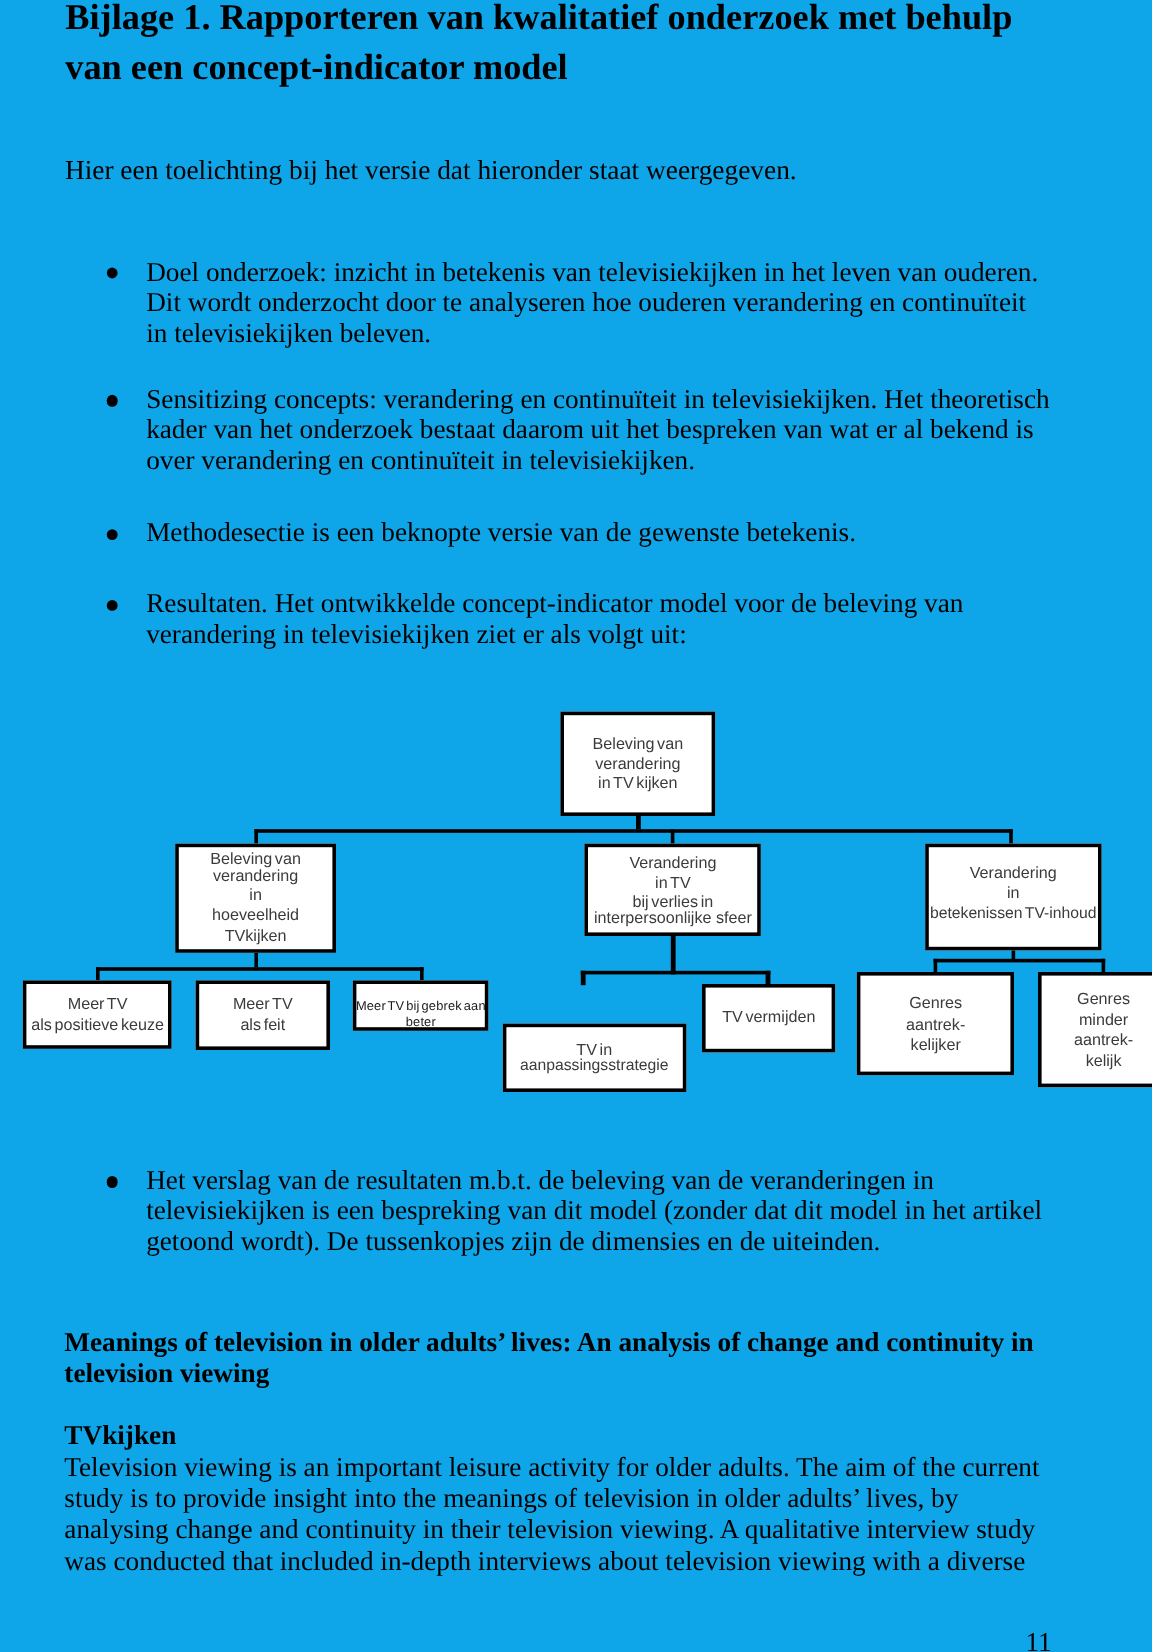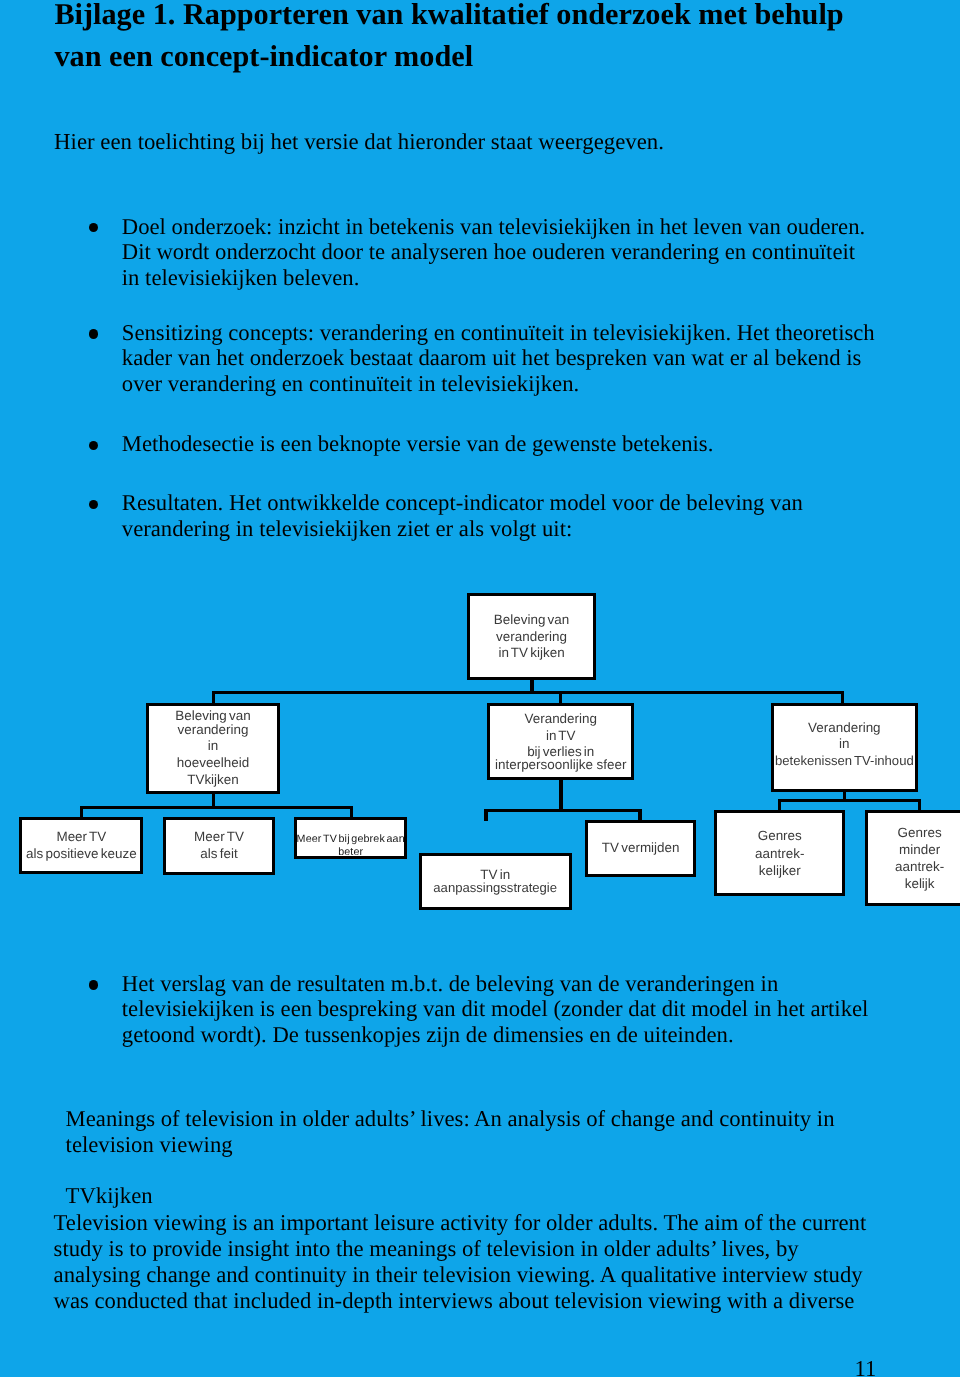--- a/index.html
+++ b/index.html
@@ -8,21 +8,21 @@
         -webkit-font-smoothing:antialiased;text-rendering:geometricPrecision;}
   .page{position:relative;width:960px;height:1377px;background:#0ea5e9;
         font-family:"Liberation Serif",serif;
         -webkit-font-smoothing:antialiased;}
   .abs{position:absolute;}
   .title{font-weight:bold;font-size:30.25px;line-height:42px;left:54.4px;top:-7.2px;width:800px;}
   .intro{font-size:22.8px;line-height:25.5px;left:54.1px;top:128.5px;width:860px;}
   .blk{position:absolute;font-size:22.7px;line-height:25.6px;}
   .bullet-dot{position:absolute;width:9.2px;height:9.2px;border-radius:50%;background:#000;}
   .lowertext{font-size:22.7px;line-height:25.6px;left:121.8px;}
-  .bold{font-weight:normal;margin-left:12px;}
+  .bold{font-weight:bold;}
   .pageno{font-size:22.7px;line-height:25.5px;left:854.5px;top:1355.5px;}
 
   
   .diagram{position:absolute;left:18px;top:580px;width:960px;height:340px;}
   .dbox{position:absolute;box-sizing:border-box;border:3.5px solid #000;background:#fff;
         font-family:"Liberation Sans",sans-serif;color:#3b3b3b;text-align:center;
         font-size:13.45px;line-height:16.6px;word-spacing:-1.5px;z-index:3;}
   .dbox span{position:absolute;display:block;white-space:nowrap;left:-40px;right:-40px;
              text-align:center;line-height:0;}
   .dbox span.narrow{font-size:13.45px;word-spacing:0px;}

